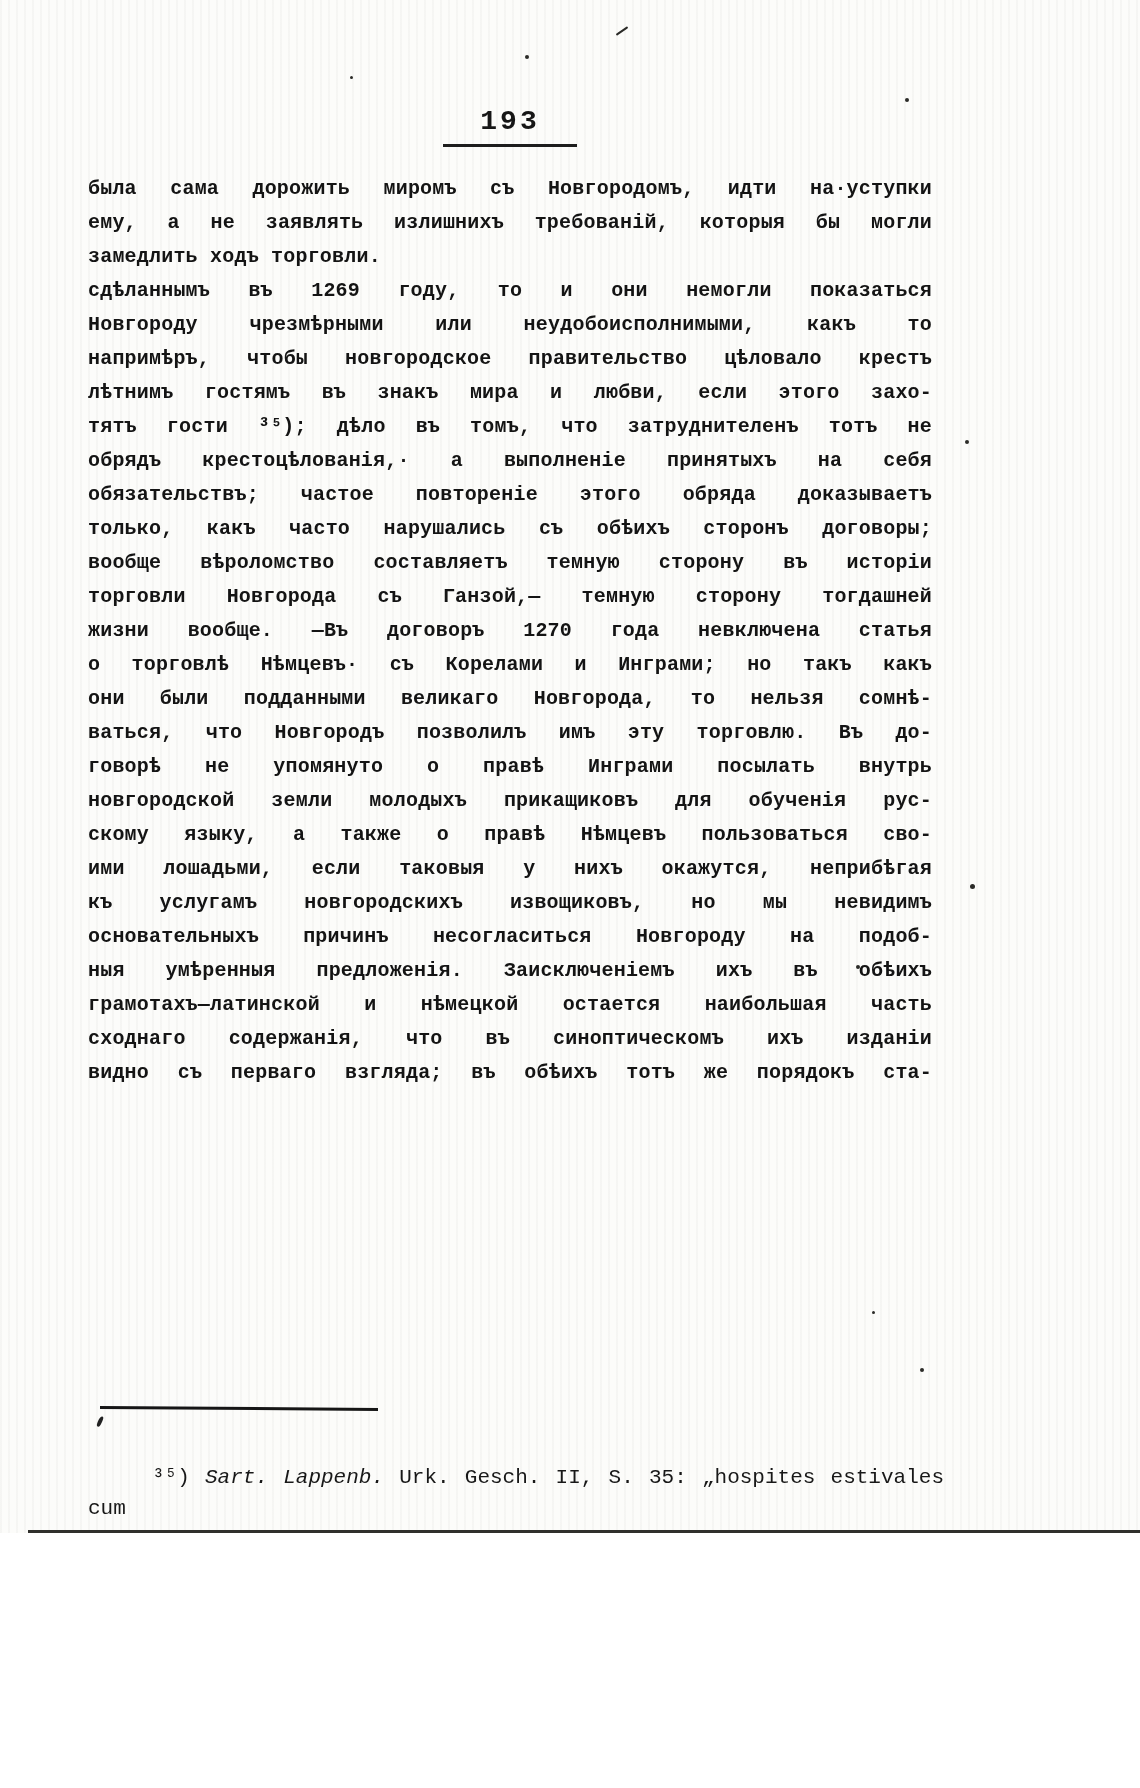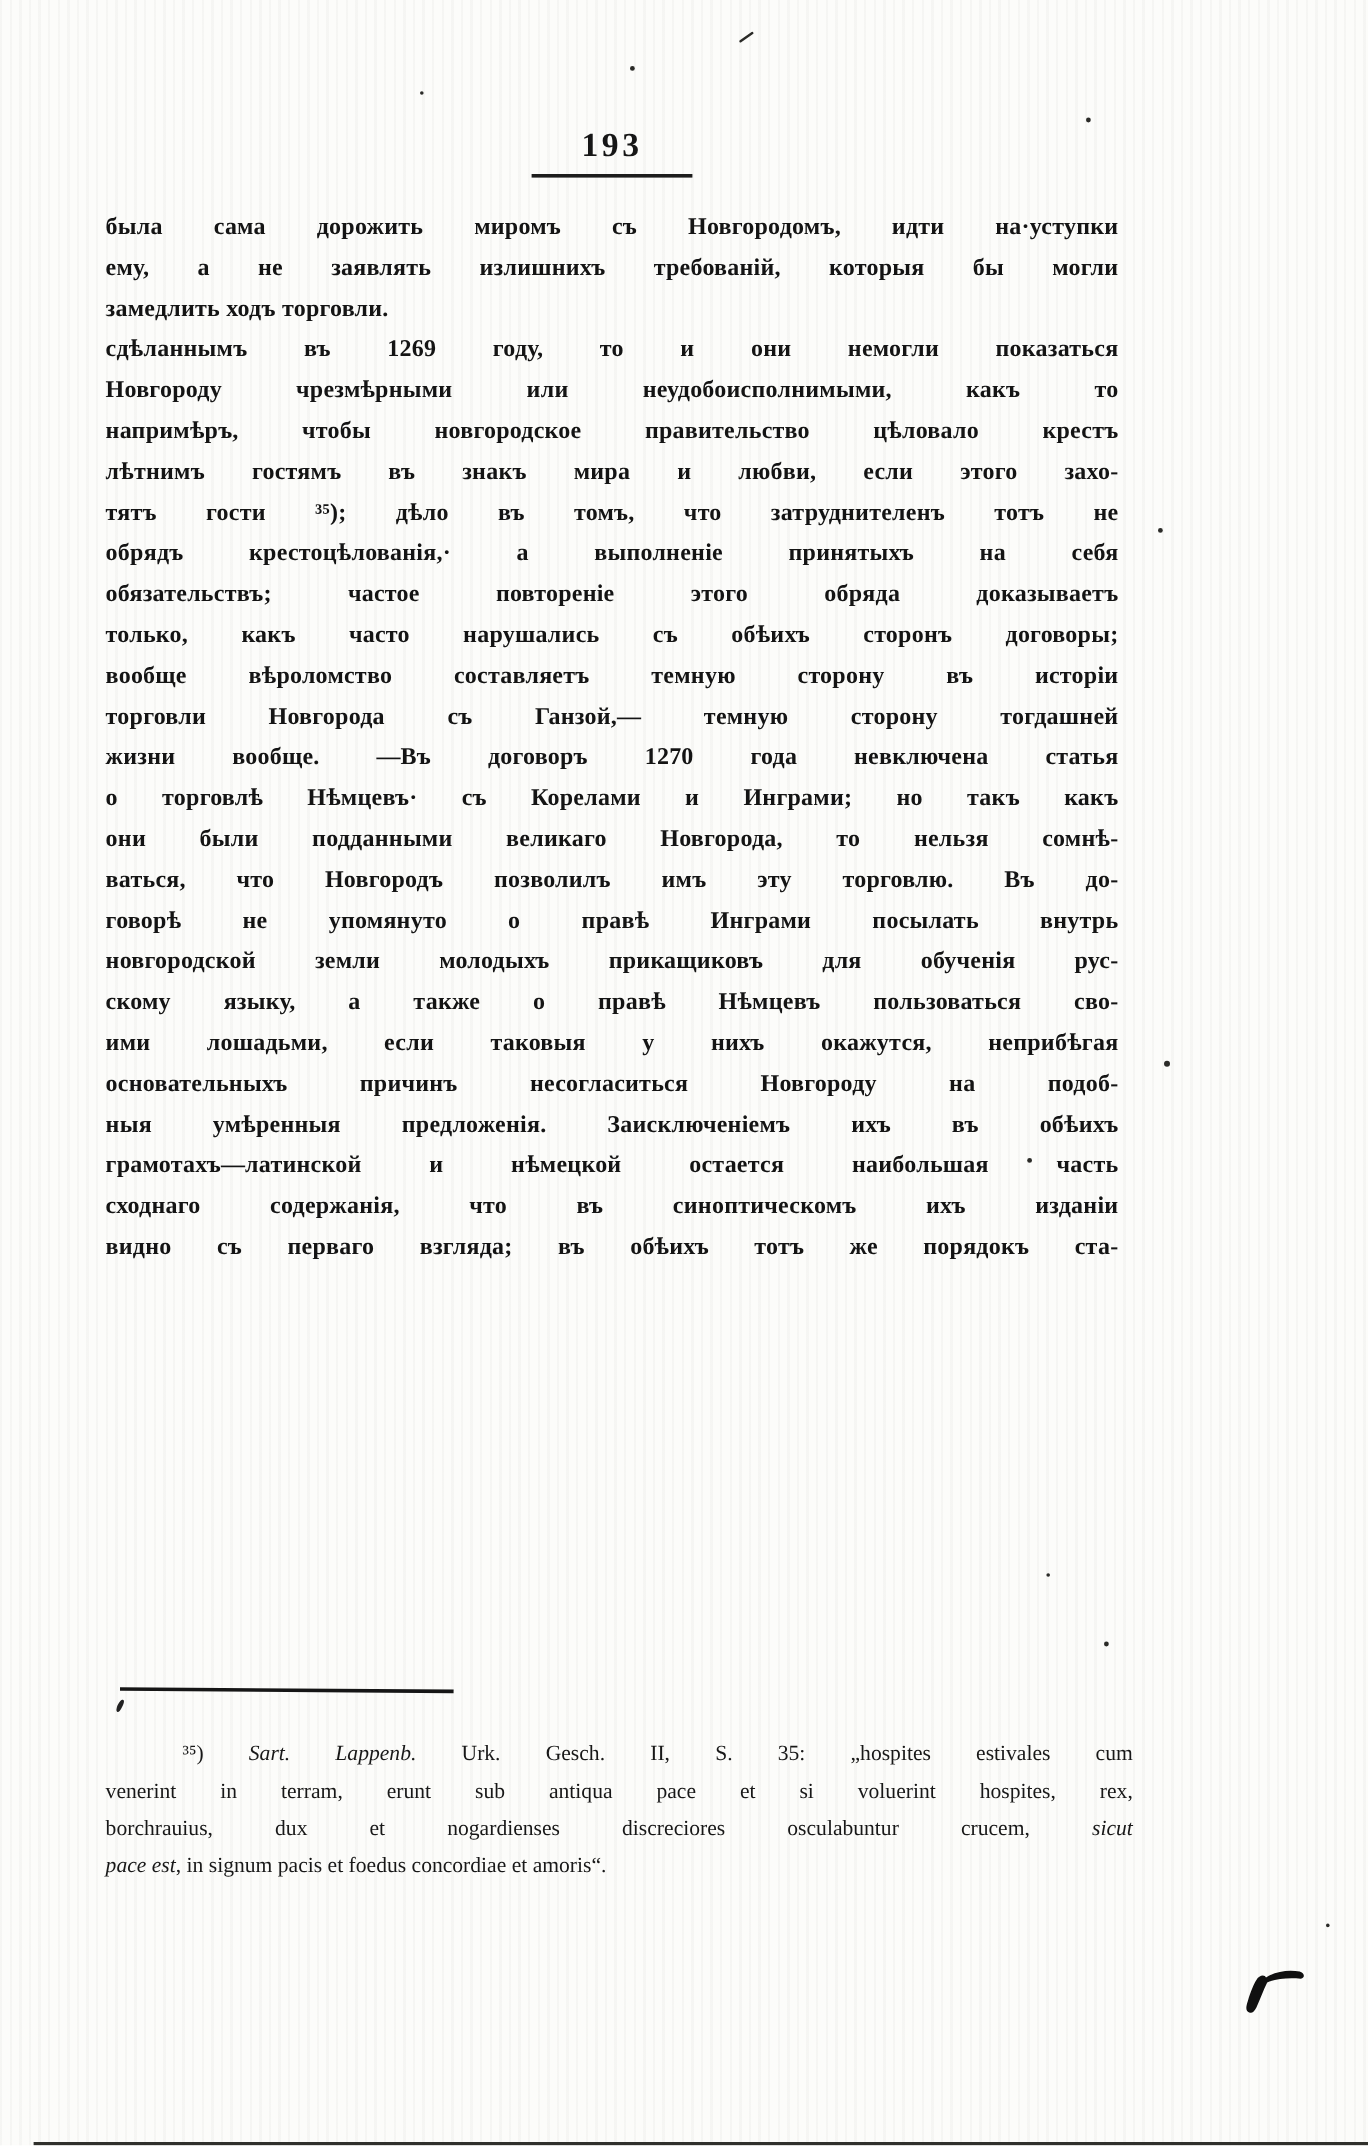--- a/index.html
+++ b/index.html
@@ -1,25 +1,25 @@
 <!DOCTYPE html>
 <html lang="ru"><head>
 <meta charset="utf-8">
 <style>
   html, body { margin: 0; padding: 0; background: #ffffff; }
   .page {
     position: relative;
     width: 1140px;
-    height: 1788px;
+    height: 1533px;
     overflow: hidden;
     background-color: #fcfcfa;
     background-image: repeating-linear-gradient(90deg,
       rgba(70,70,62,0.035) 0px, rgba(70,70,62,0.035) 2px,
       rgba(0,0,0,0) 2px, rgba(0,0,0,0) 8px);
-    font-family: Liberation Serif, serif;
+    font-family: Liberation Mono, monospace;
     color: #141414;
   }
 
   
   .page-header {
     position: absolute;
     top: 106px; left: 88px; width: 844px;
     text-align: center;
   }
   .page-number {
@@ -57,26 +57,27 @@
     top: 1407px; left: 100px;
     width: 278px; height: 3px;
     background: #161616;
     transform: rotate(0.4deg);
   }
   .footnote {
     position: absolute;
     top: 1446px; left: 88px; width: 856px;
   }
   .footnote .tline {
-    font-size: 18px;
+    font-size: 21px;
     line-height: 31px;
     font-weight: 400;
     color: #181818;
     text-align: justify;
     text-align-last: justify;
+    margin-top: 16px;
   }
   .footnote .tline.indent-line { text-indent: 64px; }
   .footnote .tline.last-line { text-align-last: left; }
   .it { font-style: italic; }
 
   
   .speck {
     position: absolute;
     background: #2b2b28;
     border-radius: 50%;
@@ -133,20 +134,21 @@
         <div class="tline"><span>вообще вѣроломство составляетъ темную сторону въ исторіи</span></div>
         <div class="tline"><span>торговли Новгорода съ Ганзой,— темную сторону тогдашней</span></div>
         <div class="tline"><span>жизни вообще. —Въ договоръ 1270 года невключена статья</span></div>
         <div class="tline"><span>о торговлѣ Нѣмцевъ· съ Корелами и Инграми; но такъ какъ</span></div>
         <div class="tline"><span>они были подданными великаго Новгорода, то нельзя сомнѣ-</span></div>
         <div class="tline"><span>ваться, что Новгородъ позволилъ имъ эту торговлю. Въ до-</span></div>
         <div class="tline"><span>говорѣ не упомянуто о правѣ Инграми посылать внутрь</span></div>
         <div class="tline"><span>новгородской земли молодыхъ прикащиковъ для обученія рус-</span></div>
         <div class="tline"><span>скому языку, а также о правѣ Нѣмцевъ пользоваться сво-</span></div>
         <div class="tline"><span>ими лошадьми, если таковыя у нихъ окажутся, неприбѣгая</span></div>
+        <div class="tline"><span>къ услугамъ новгородскихъ извощиковъ, но мы невидимъ</span></div>
         <div class="tline"><span>основательныхъ причинъ несогласиться Новгороду на подоб-</span></div>
         <div class="tline"><span>ныя умѣренныя предложенія. Заисключеніемъ ихъ въ обѣихъ</span></div>
         <div class="tline"><span>грамотахъ—латинской и нѣмецкой остается наибольшая часть</span></div>
         <div class="tline"><span>сходнаго содержанія, что въ синоптическомъ ихъ изданіи</span></div>
         <div class="tline"><span>видно съ перваго взгляда; въ обѣихъ тотъ же порядокъ ста-</span></div>
       </section>
   </main>
 
   <div class="footnote-rule"></div>
 

